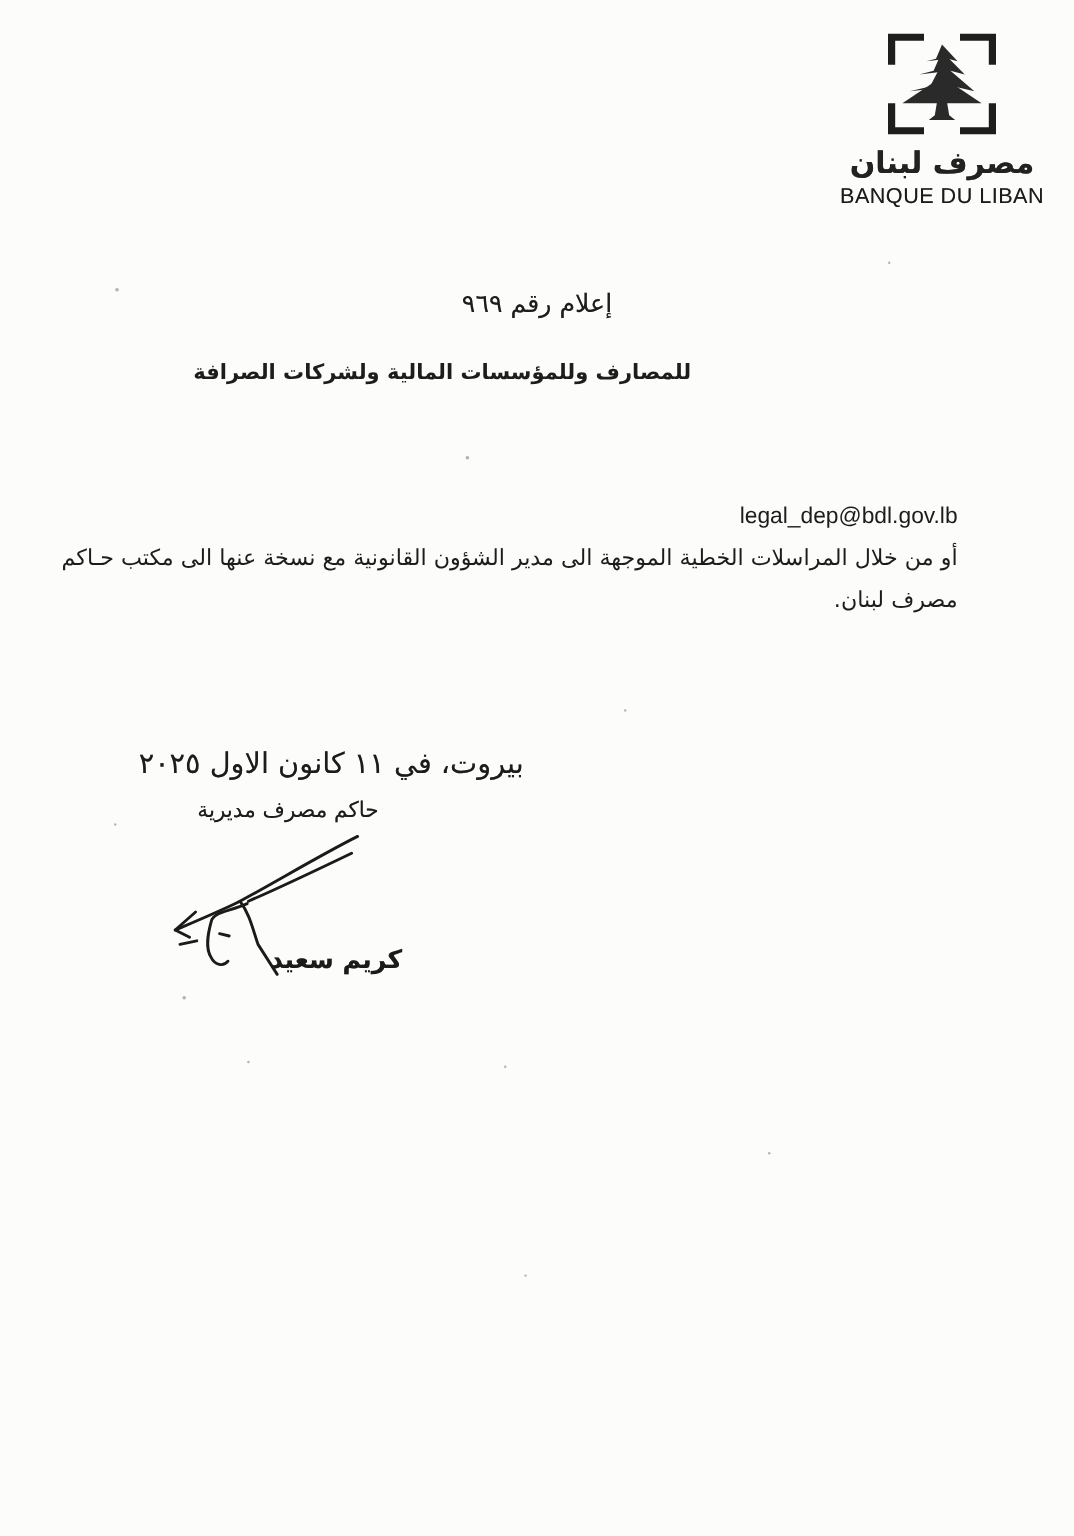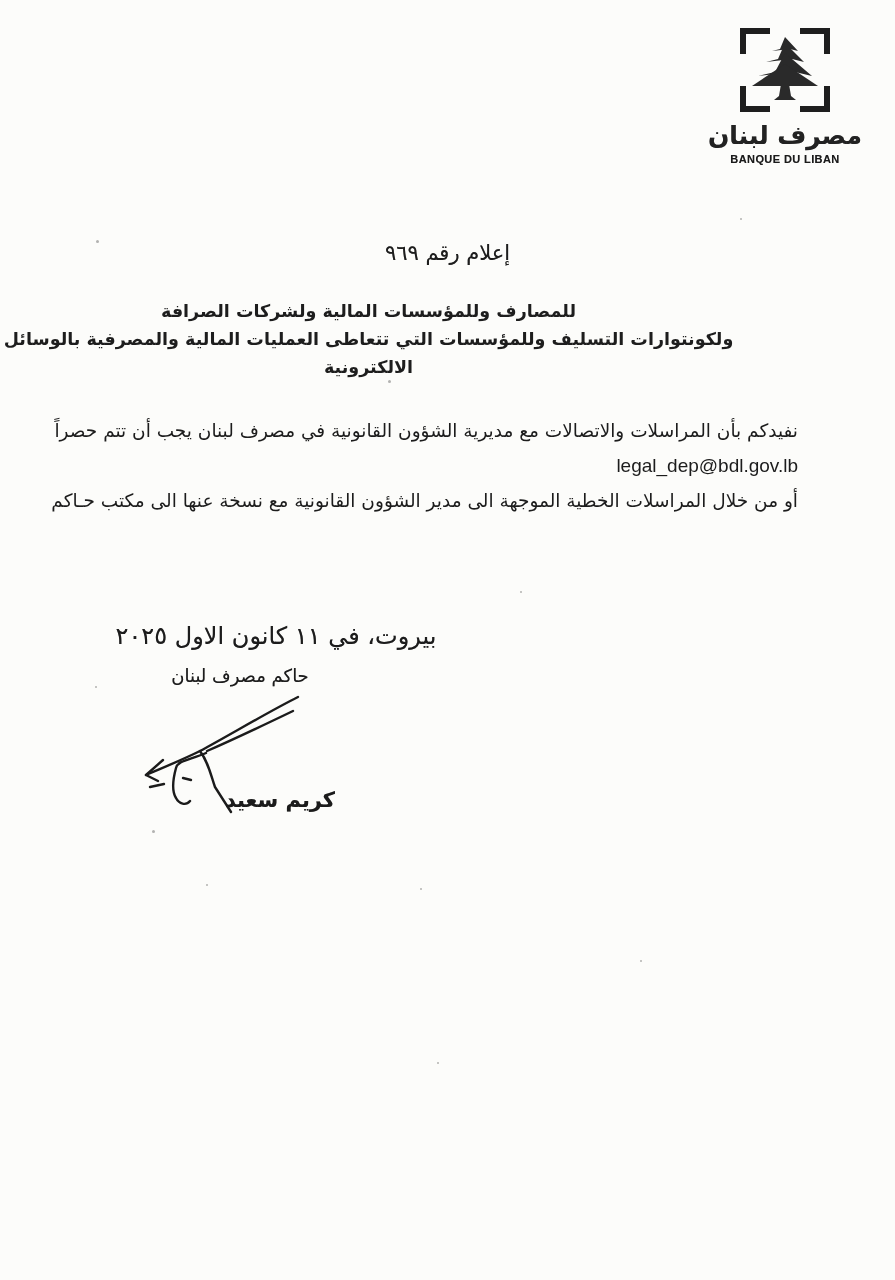--- a/index.html
+++ b/index.html
@@ -28,22 +28,22 @@
     margin-top: 9px;
     font-size: 25px;
     font-weight: bold;
     direction: rtl;
     letter-spacing: 0;
     color: #222;
   }
   .logo-latin {
     margin-top: 3px;
     font-family: "Liberation Sans", sans-serif;
-    font-size: 11px;
-    font-weight: bold;
+    font-size: 18px;
+    font-weight: normal;
     letter-spacing: 0.4px;
     color: #1b1b1b;
     white-space: nowrap;
   }
 
   
   .doc-title {
     position: absolute;
     top: 241px; left: 0; width: 895px;
     text-align: center;
@@ -144,38 +144,35 @@
       </g>
     </svg>
     <div class="logo-arabic soft" dir="rtl">مصرف لبنان</div>
     <div class="logo-latin soft">BANQUE DU LIBAN</div>
   </div>
 
   <div class="doc-title soft">إعلام رقم ٩٦٩</div>
 
   <div class="addressees">
     <div>للمصارف وللمؤسسات المالية ولشركات الصرافة</div>
-    <div>ولكونتوارات التسليف وللمؤسسات التي تتعاطى العمليات المالية والمصرفية بالوسائل الالكترونية</div>
   </div>
 
   <div class="body-text">
-    <div class="body-line-justify">
-      <span>نفيدكم بأن المراسلات والاتصالات مع مديرية الشؤون القانونية في مصرف لبنان يجب أن تتم حصراً</span>
-    </div>
     <div class="body-line-justify">
       <span class="email">legal_dep@bdl.gov.lb</span>
     </div>
     <div class="body-line-justify">
       <span>أو من خلال المراسلات الخطية الموجهة الى مدير الشؤون القانونية مع نسخة عنها الى مكتب حـاكم</span>
     </div>
+    <div class="body-line-plain">مصرف لبنان.</div>
   </div>
 
   <div class="date-line soft">بيروت، في ١١ كانون الاول ٢٠٢٥</div>
 
-  <div class="sig-title soft">حاكم مصرف لبنان</div>
+  <div class="sig-title soft">حاكم مصرف مديرية</div>
 
   <div class="sig-name soft">كريم سعيد</div>
 
   <svg class="sig-svg" width="222" height="128" viewBox="0 0 222 128">
     <g stroke="#1b1b1b" stroke-width="2.4" fill="none" stroke-linecap="round" stroke-linejoin="round">
 
       <path d="M180,7 C150,22 110,46 82,61 C66,69 42,79 28,85"></path>
       <path d="M175,21 C148,34 112,51 89,61"></path>
 
       <path d="M45,70 L28,85 L40,91"></path>

